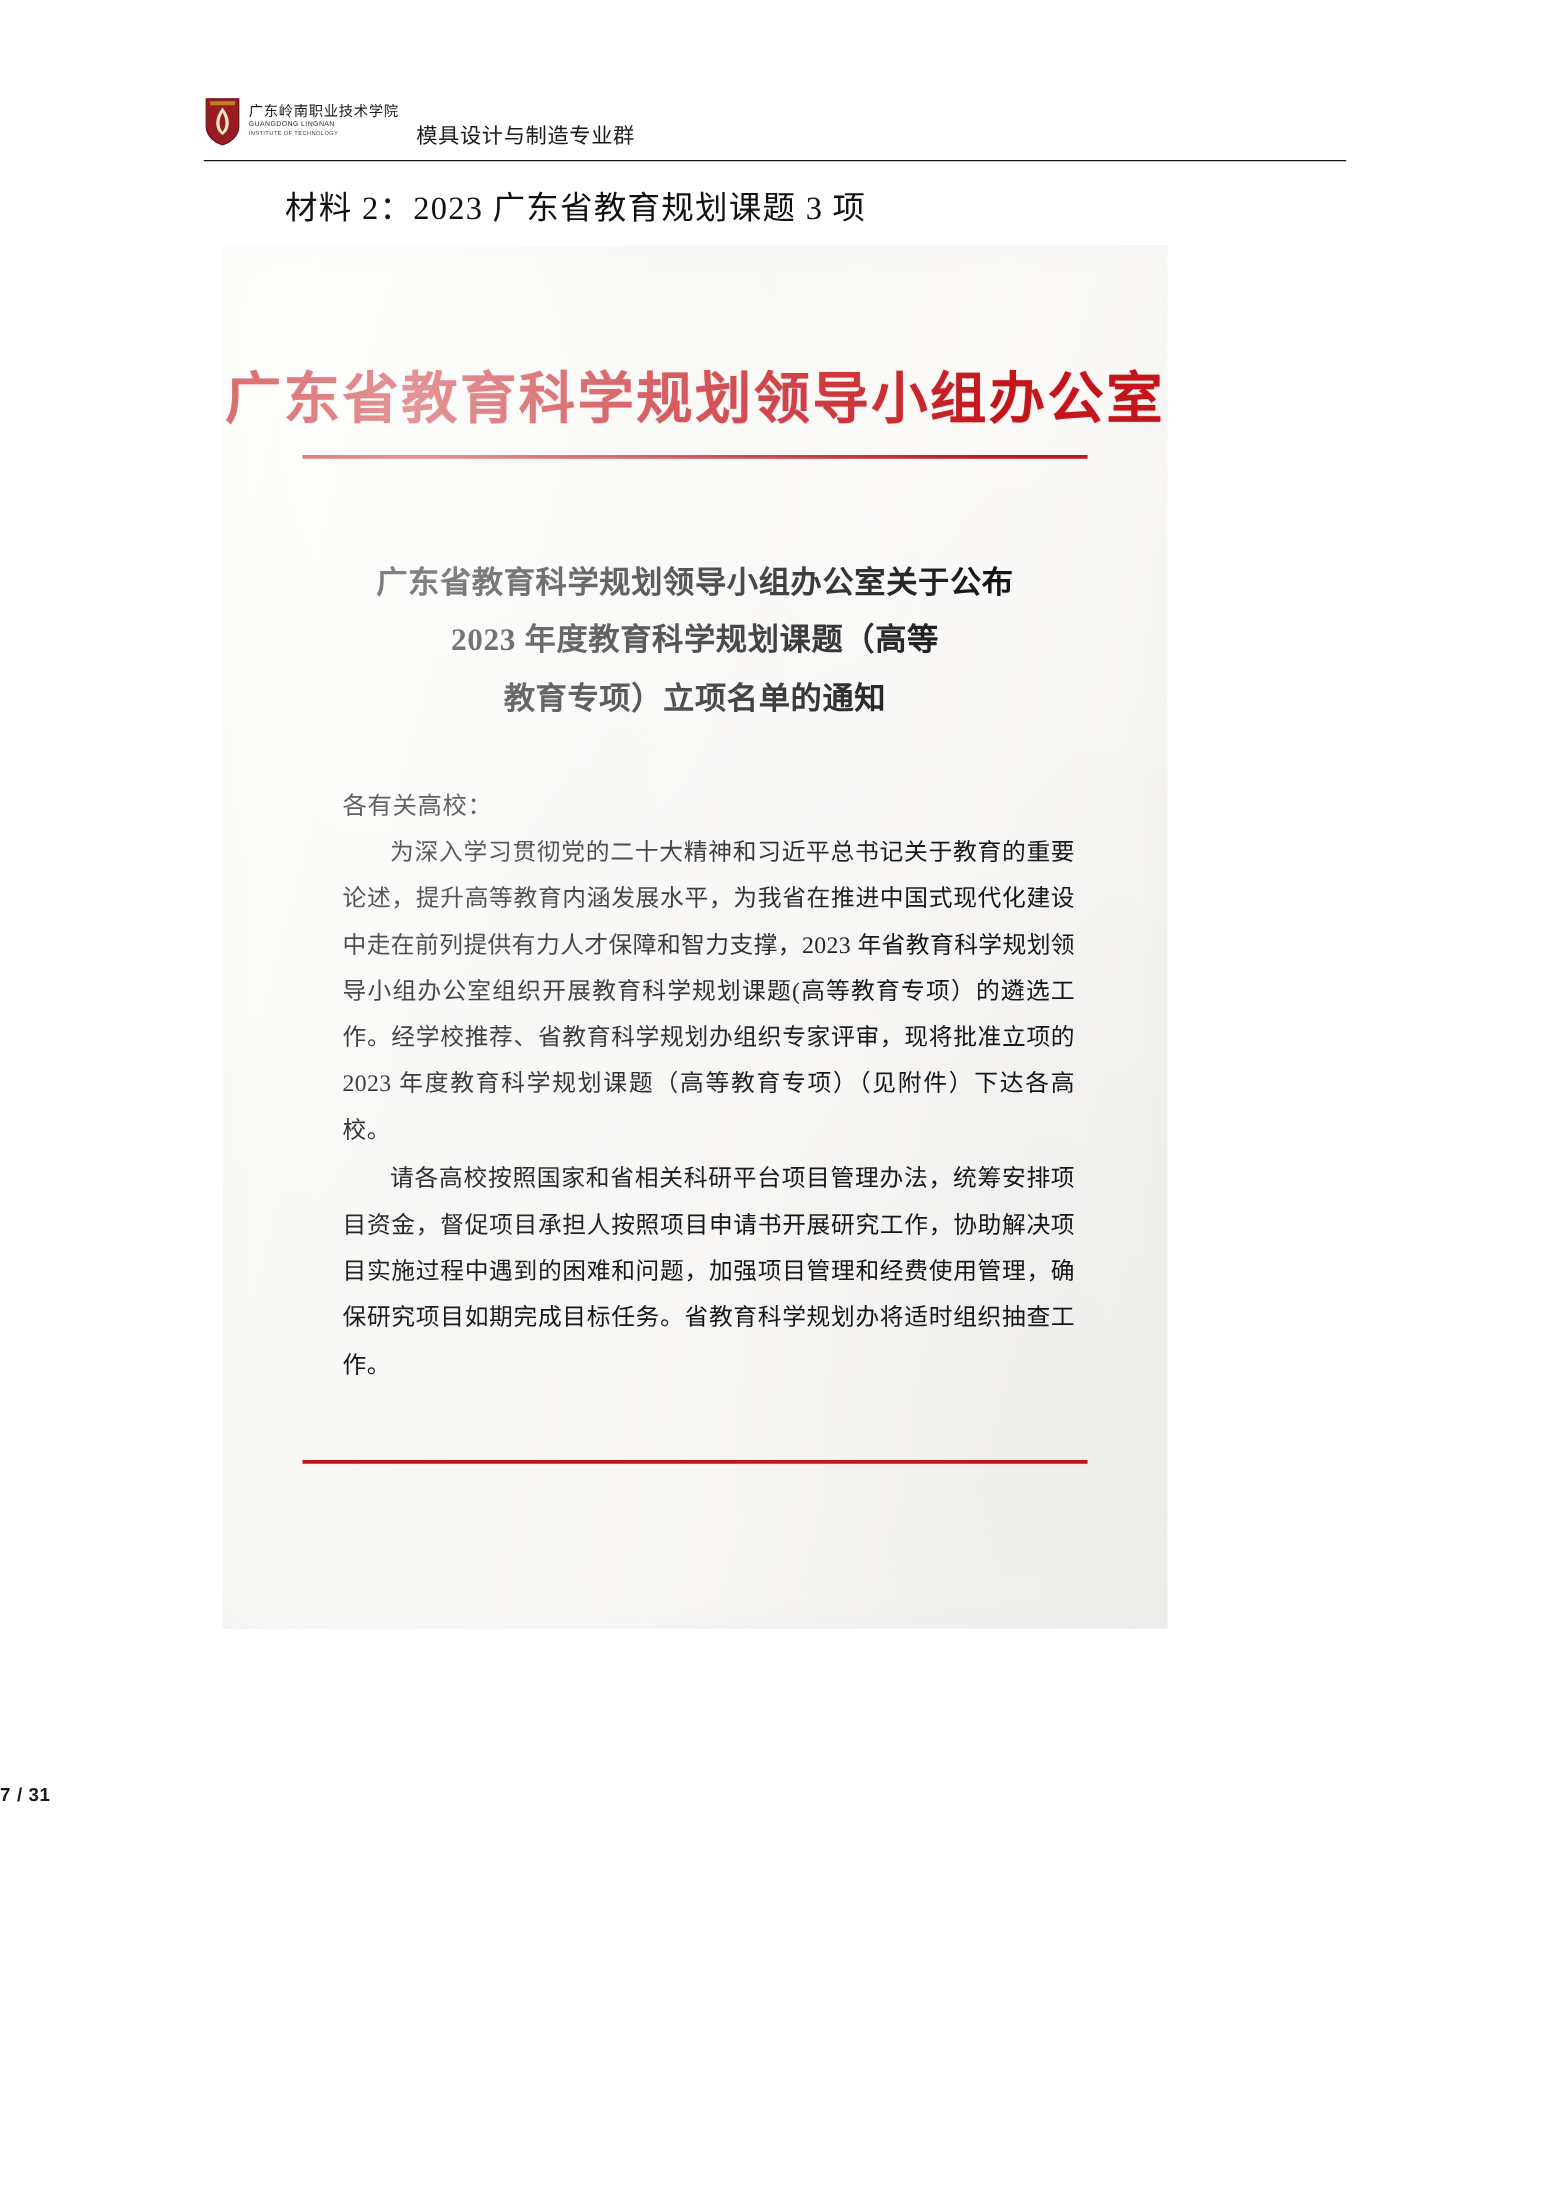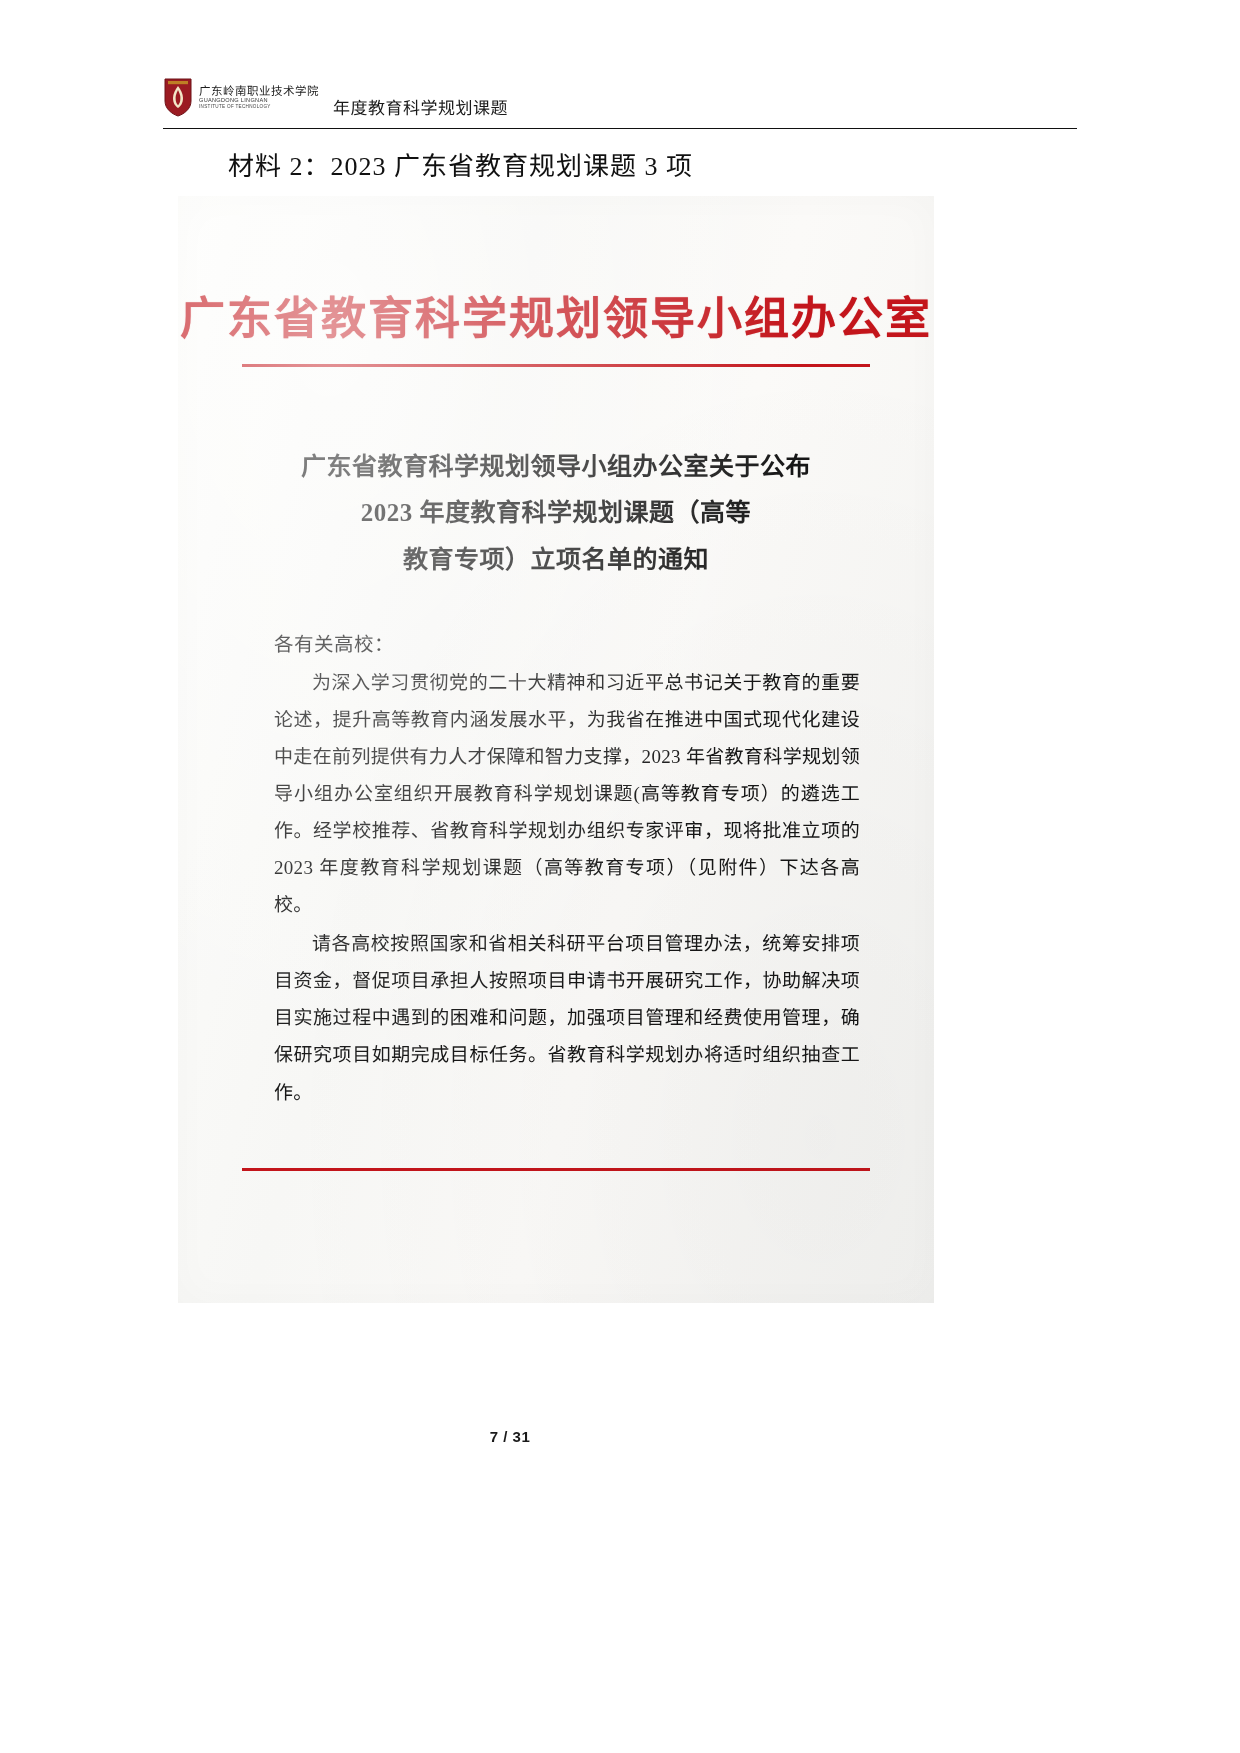--- a/index.html
+++ b/index.html
@@ -42,21 +42,21 @@
     position: relative;
   }
   .logo-shield svg { display: block; }
   .logo-text {
     display: flex;
     flex-direction: column;
     justify-content: center;
     line-height: 1.05;
   }
   .logo-text .cn {
-    font-family: Liberation Sans, sans-serif;
+    font-family: Liberation Mono, monospace;
     font-size: 11.5px;
     letter-spacing: 0.5px;
     color: #1c1c1c;
   }
   .logo-text .en1 {
     font-family: "Liberation Sans", "DejaVu Sans", sans-serif;
     font-size: 5.6px;
     letter-spacing: 0.3px;
     color: #333;
     margin-top: 1px;
@@ -184,21 +184,20 @@
     margin: 0 0 2px 0;
     text-indent: 2em;
   }
 
   
   .page-number {
     position: absolute;
     left: 0;
     top: 1428px;
     width: 1020px;
-    text-align: center;
     font-family: "Liberation Sans", "DejaVu Sans", sans-serif;
     font-weight: bold;
     font-size: 15px;
     color: #1a1a1a;
     letter-spacing: 0.5px;
   }
 </style>
 </head>
 <body>
 
@@ -212,21 +211,21 @@
           <path d="M15 13 C13.5 16 12.6 18.5 12.6 21 C12.6 24.5 13.6 26.8 15 28.3 C16.4 26.8 17.4 24.5 17.4 21 C17.4 18.5 16.5 16 15 13 Z" fill="#9b1b22"></path>
           <rect x="5" y="4" width="20" height="3.2" fill="#c9a227" opacity="0.75"></rect>
         </svg>
       </div>
       <div class="logo-text">
         <span class="cn">广东岭南职业技术学院</span>
         <span class="en1">GUANGDONG LINGNAN</span>
         <span class="en2">INSTITUTE OF TECHNOLOGY</span>
       </div>
     </div>
-    <div class="header-title">年度教育科学规划课题</div>
+    <div class="header-title">模具设计与制造专业群</div>
   </div>
   <div class="header-rule"></div>
 </div>
 
 <div class="material-heading">材料 2：2023 广东省教育规划课题 3 项</div>
 
 <div class="scan">
 
   <div class="scan-masthead">广东省教育科学规划领导小组办公室</div>
   <div class="scan-rule-top"></div>

